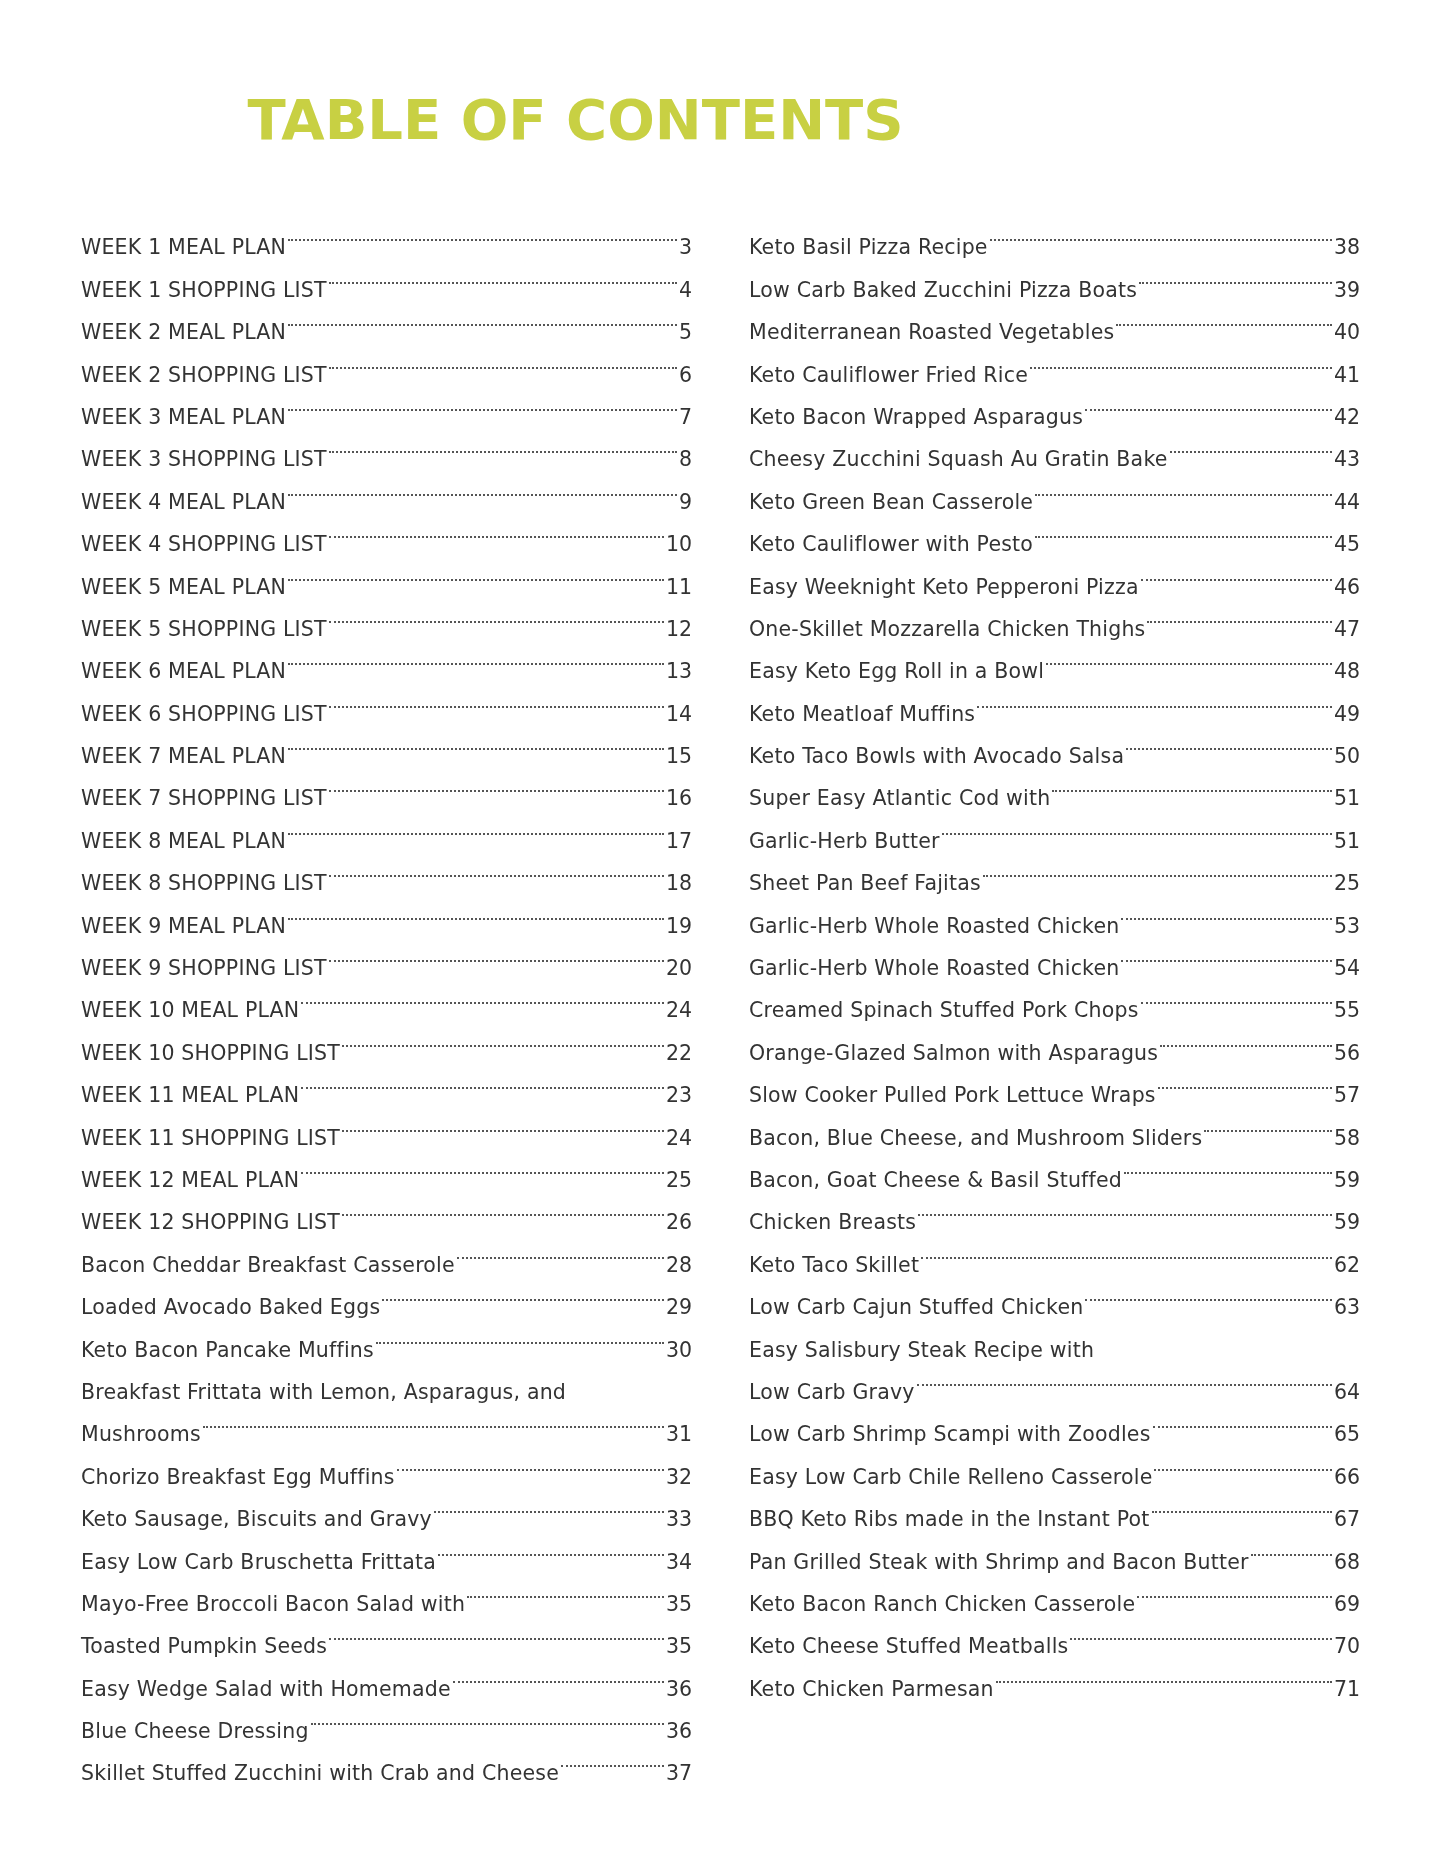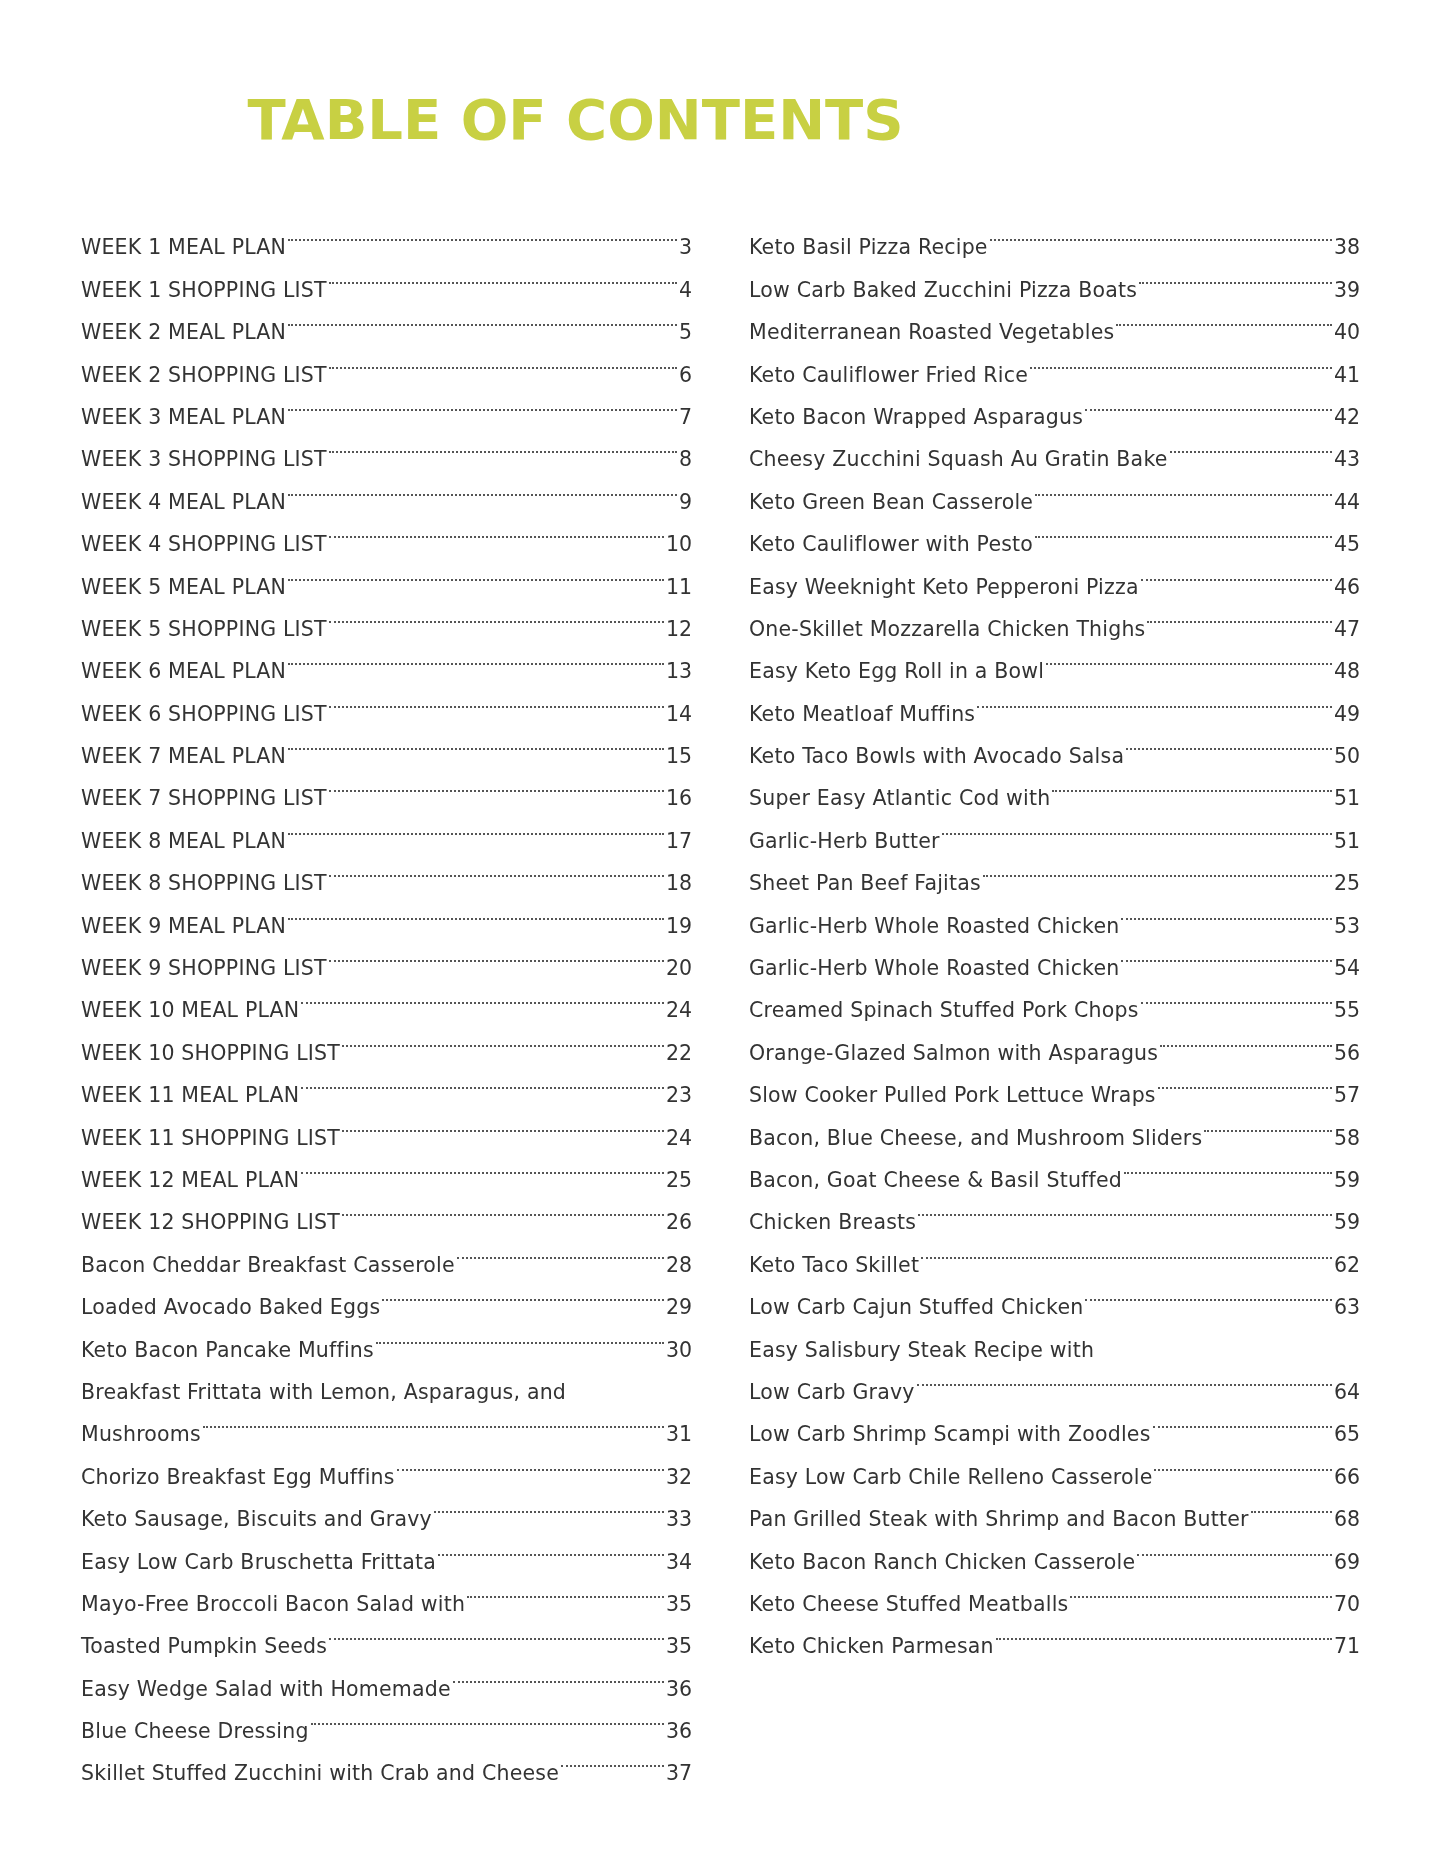--- a/index.html
+++ b/index.html
@@ -357,20 +357,25 @@
       <span class="label">Low Carb Shrimp Scampi with Zoodles</span>
       <span class="leader"></span>
       <span class="page">65</span>
     </div>
     <div class="row">
       <span class="label">Easy Low Carb Chile Relleno Casserole</span>
       <span class="leader"></span>
       <span class="page">66</span>
     </div>
     <div class="row">
+      <span class="label">BBQ Keto Ribs made in the Instant Pot</span>
+      <span class="leader"></span>
+      <span class="page">67</span>
+    </div>
+    <div class="row">
       <span class="label">Pan Grilled Steak with Shrimp and Bacon Butter</span>
       <span class="leader"></span>
       <span class="page">68</span>
     </div>
     <div class="row">
       <span class="label">Keto Bacon Ranch Chicken Casserole</span>
       <span class="leader"></span>
       <span class="page">69</span>
     </div>
     <div class="row">

